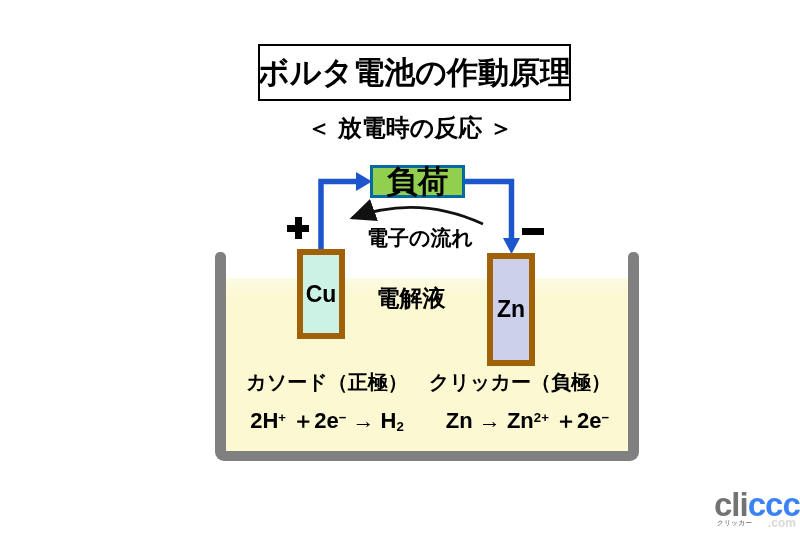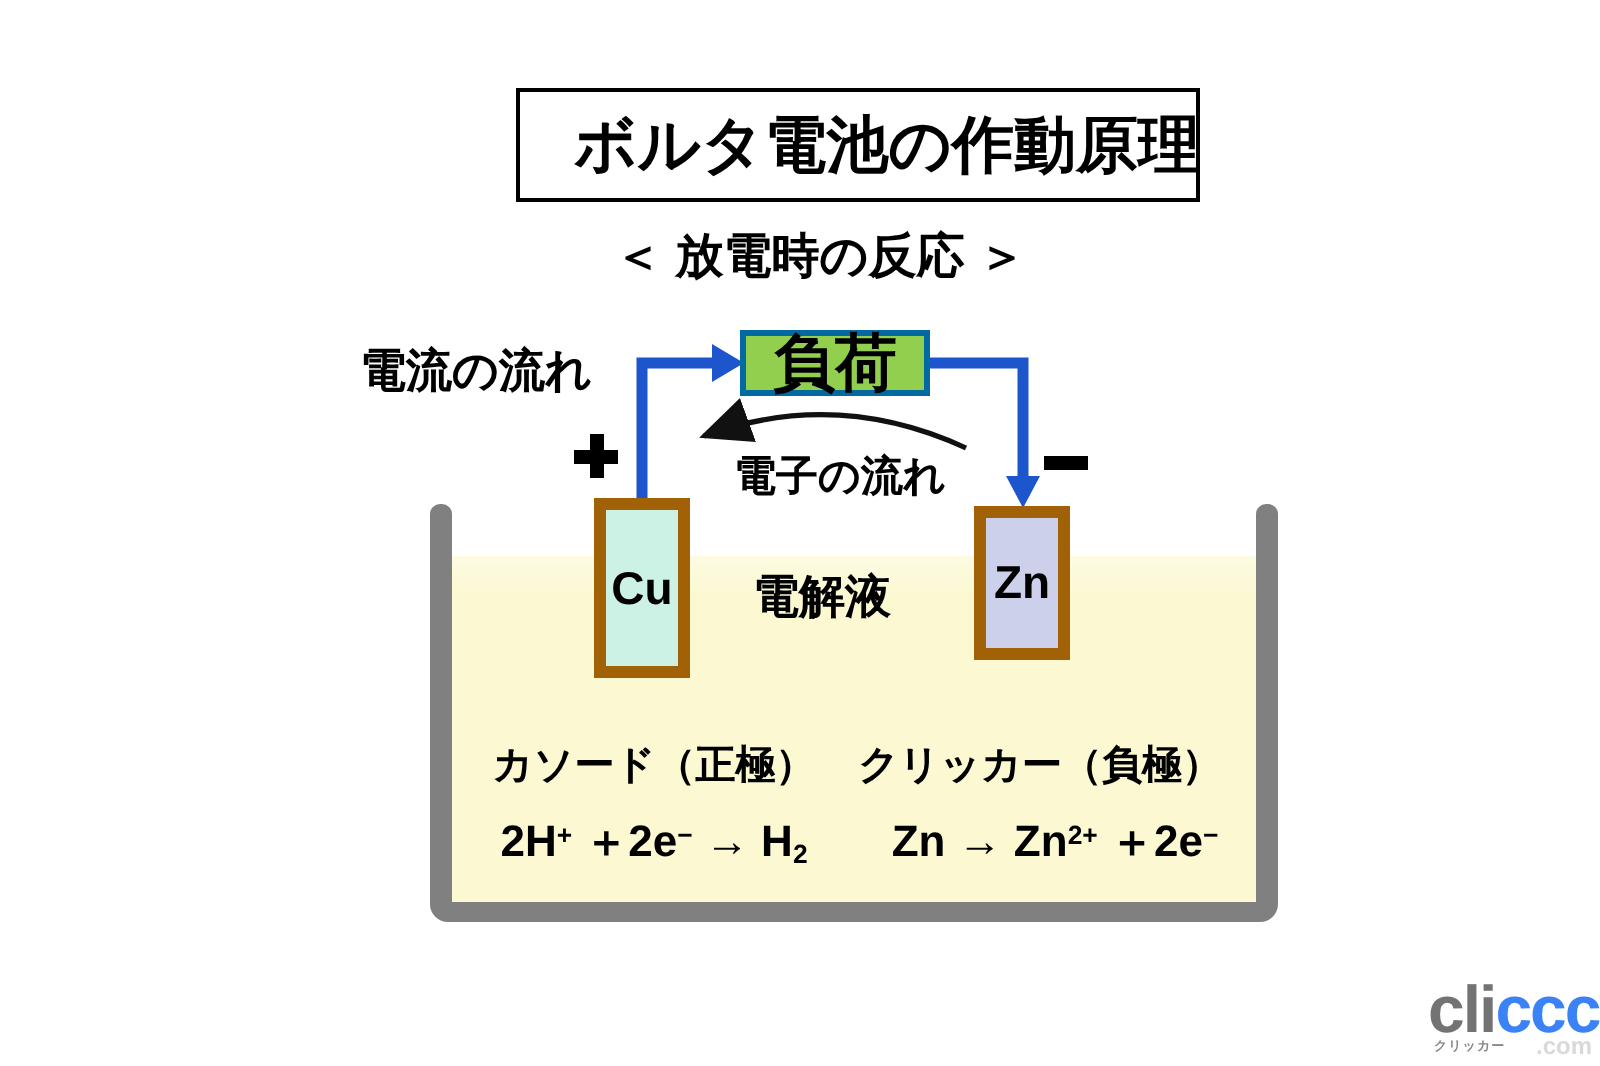--- a/index.html
+++ b/index.html
@@ -7,21 +7,21 @@
     position:relative; width:800px; height:533px; background:#ffffff;
     font-family:"Liberation Sans","DejaVu Sans",sans-serif; color:#000;
     overflow:hidden;
   }
   .abs { position:absolute; }
 
   
   .title-box {
     left:258px; top:44px; width:309px; height:53px;
     border:2.5px solid #000; display:flex; align-items:center; justify-content:center;
-    font-size:31px; font-weight:bold; white-space:nowrap;padding-left:29px;
+    font-size:31px; font-weight:bold; white-space:nowrap;
   }
   .subtitle {
     left:240px; top:112px; width:340px; text-align:center;
     font-size:24px; font-weight:bold; white-space:nowrap;
   }
 
   
   .current-flow { left:180px; top:170px; font-size:23px; font-weight:bold; white-space:nowrap; }
   .electron-flow { left:358px; top:224px; width:124px; text-align:center; font-size:21px; font-weight:bold; white-space:nowrap; }
 
@@ -48,21 +48,21 @@
     background:linear-gradient(#FDFBE2 0%, #FBF8D2 12%, #FBF8D2 100%);
   }
 
   
   .electrode {
     border:6px solid #a16207; box-sizing:border-box;
     display:flex; align-items:center; justify-content:center;
     font-size:23px; font-weight:bold;
   }
   .electrode-cu { left:297px; top:249px; width:48px; height:90px; background:#CCF2E6; }
-  .electrode-zn { left:487px; top:253px; width:48px; height:77px; background:#CDD0EB; }
+  .electrode-zn { left:487px; top:253px; width:48px; height:113px; background:#CDD0EB; }
 
   
   .electrolyte { left:346px; top:284px; width:130px; text-align:center; font-weight:bold; }
   .electrolyte .name { font-size:23px; line-height:28px; }
   .electrolyte .formula { font-size:22px; line-height:27px; }
 
   .half-cell-title { top:369px; width:200px; text-align:center; font-size:20px; font-weight:bold; white-space:nowrap; }
   .cathode-title { left:227px; }
   .anode-title   { left:420px; }
 
@@ -103,21 +103,20 @@
     <polygon points="503,238 520,238 511.5,254" fill="#1C55CC"></polygon>
 
     <path d="M483,224 Q418,194 352,218" fill="none" stroke="#111" stroke-width="2.6" marker-end="url(#arrowblk)"></path>
   </svg>
 
   <div class="abs title-box">
     <span>ボルタ電池の作動原理</span>
   </div>
   <div class="abs subtitle">＜ 放電時の反応 ＞</div>
 
-  <div class="abs current-flow">電流の流れ</div>
   <div class="abs load-box">
     <span>負荷</span>
   </div>
   <div class="abs electron-flow">電子の流れ</div>
 
   <div class="abs plus-sign" aria-label="+"></div>
   <div class="abs minus-sign" aria-label="−"></div>
 
   <div class="abs wall wall-left"></div>
   <div class="abs wall wall-right"></div>

